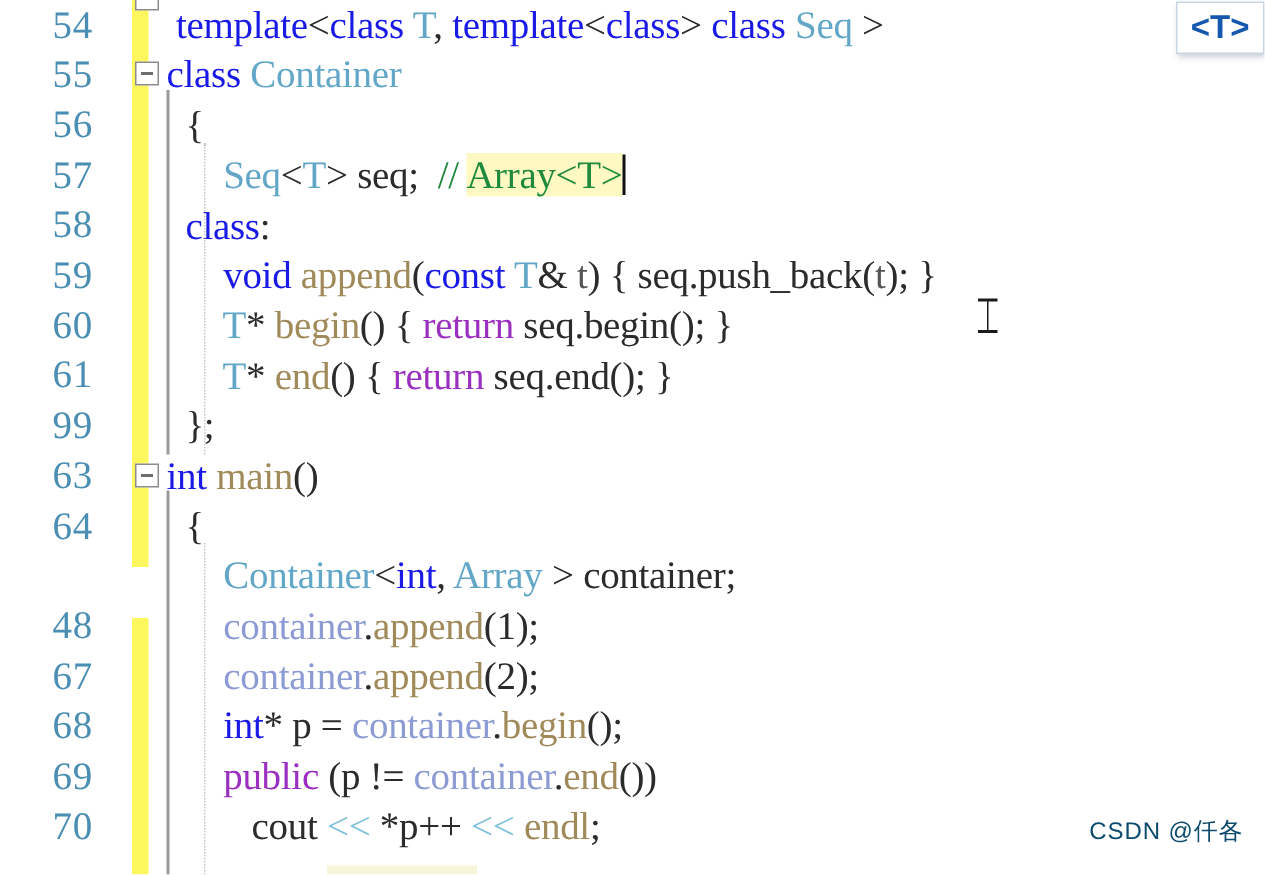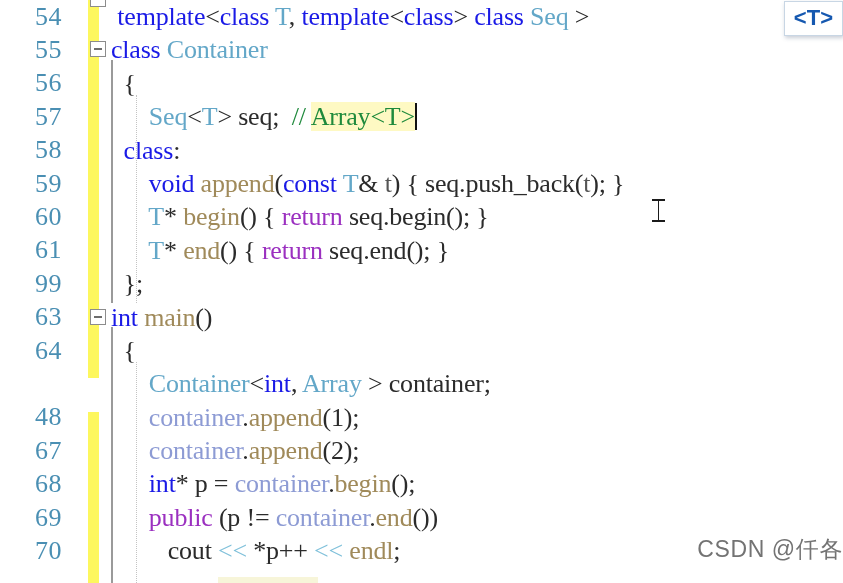--- a/index.html
+++ b/index.html
@@ -166,25 +166,25 @@
     left: 218px;
     bottom: 0px;
     width: 100px;
     height: 6px;
     background: #f7f5d9;
   }
 
   
   #watermark {
     position: absolute;
-    right: 0;
+    right: 14px;
     bottom: 18px;
     font-family: "Liberation Sans", sans-serif;
-    font-size: 23px;
-    color: #737373;
+    font-size: 16px;
+    color: #0c4a6e;
     letter-spacing: 0.6px;
     white-space: nowrap;
   }
 </style>
 </head>
 <body>
 
 <div id="editor">
 
   <div class="change-bar" style="top:0px;height:378px;"></div>

